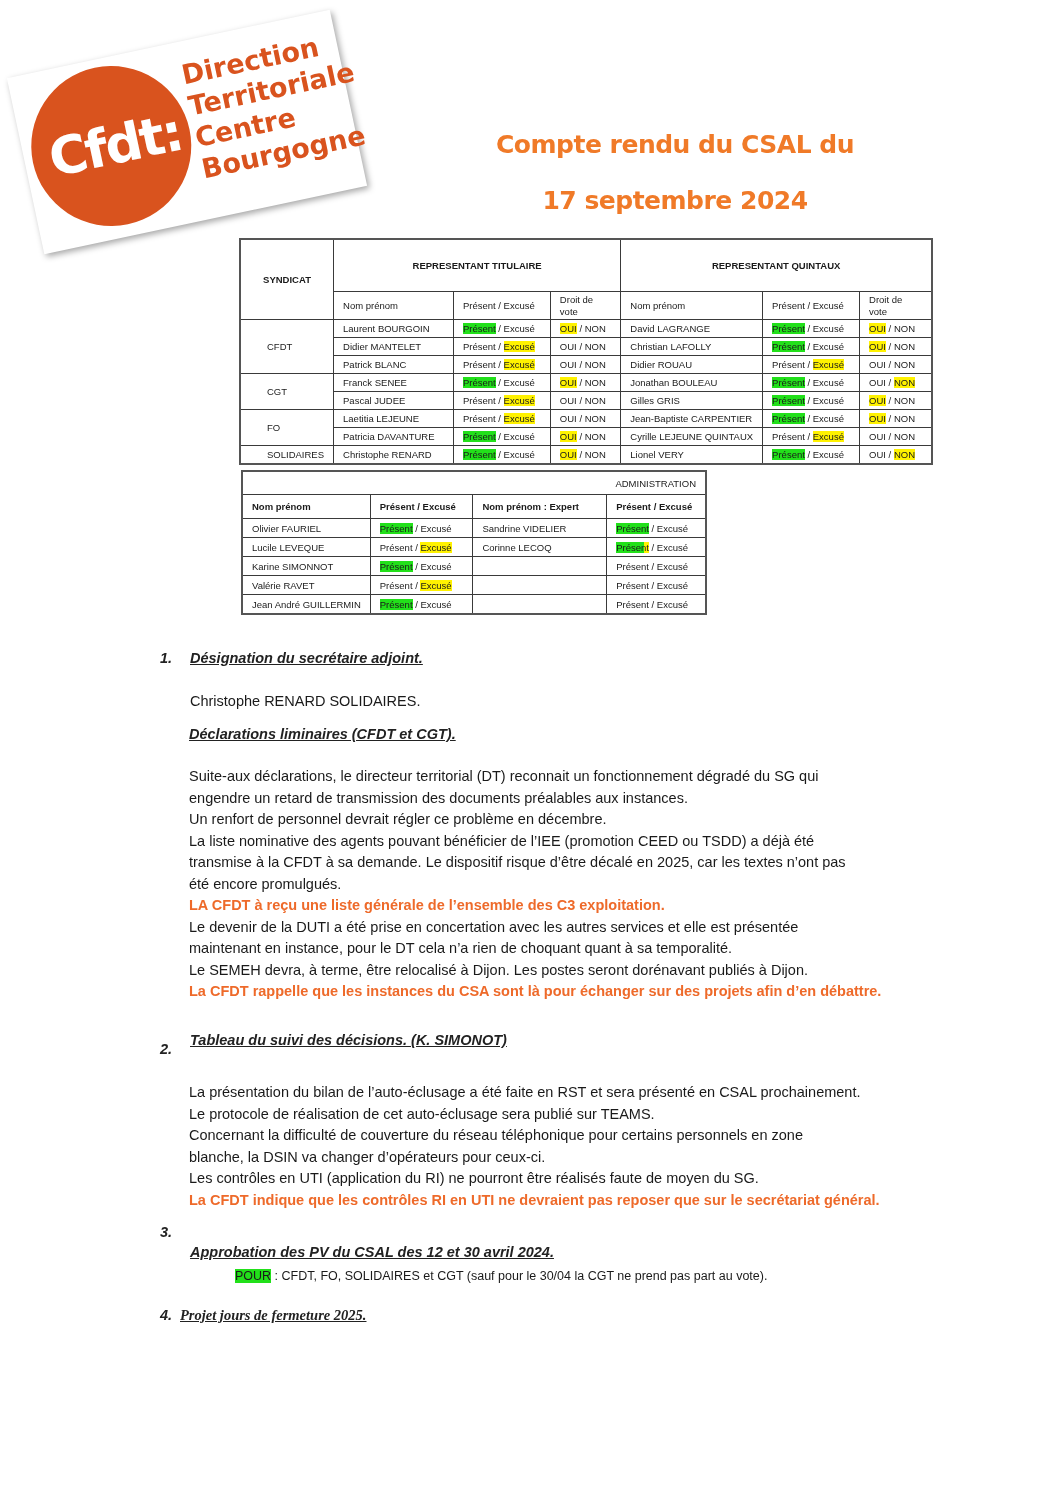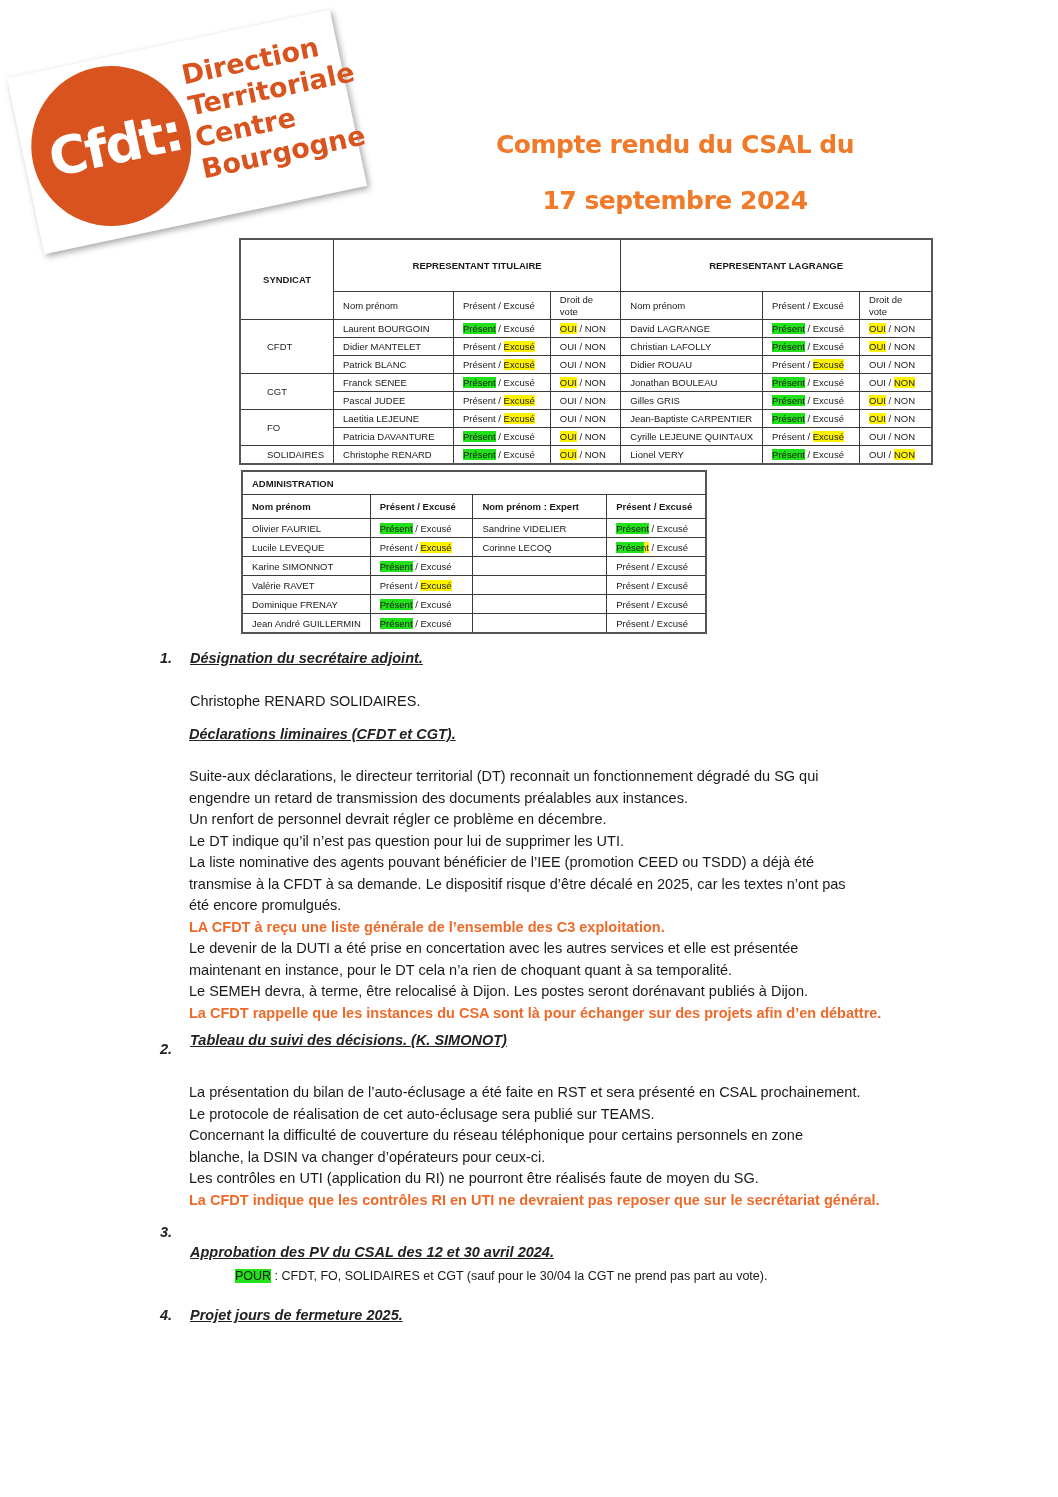--- a/index.html
+++ b/index.html
@@ -26,21 +26,21 @@
   
   table { border-collapse:collapse; position:absolute; font-size:9.5px; }
   td, th { border:1px solid #3a3a3a; padding:0 9px; text-align:left; font-weight:normal; vertical-align:middle; white-space:nowrap; }
   .t1 { left:239px; top:238px; width:694px; border:2px solid #555; }
   .t1 .hdr { height:51px; text-align:center; font-weight:bold; }
   .t1 .hdr.syn { text-align:center; }
   .t1 .sub td { height:27px; }
   .t1 .r td { height:17px; }
   .t1 .syn-cell { text-align:left; padding-left:26px; }
   .t2 { left:241px; top:470px; width:466px; border:2px solid #555; }
-  .t2 .hdr { height:22px; text-align:left; font-weight:bold; }
+  .t2 .hdr { height:22px; text-align:right; font-weight:normal; }
   .t2 .sub th { height:23px; font-weight:bold; }
   .t2 .r td { height:18px; }
   .hg { background:#22e01a; }
   .hy { background:#fff200; }
   .hmix { background:linear-gradient(90deg,#22e01a 0%,#22e01a 85%,#fff200 85%,#fff200 100%); }
   .vote-line { display:block; line-height:12px; }
 
   
   .txt { position:absolute; font-size:14.5px; line-height:21.5px; color:#1a1a1a; }
   .num { position:absolute; font-size:14.5px; font-style:italic; font-weight:bold; color:#222; }
@@ -72,21 +72,21 @@
       <col style="width:101px">
       <col style="width:74px">
     <col style="width:139px">
       <col style="width:101px">
       <col style="width:77px">
   </colgroup>
   <tbody>
       <tr>
     <td rowspan="2" class="hdr syn">SYNDICAT</td>
     <td colspan="3" class="hdr">REPRESENTANT TITULAIRE</td>
-    <td colspan="3" class="hdr">REPRESENTANT LAGRANGE</td>
+    <td colspan="3" class="hdr">REPRESENTANT QUINTAUX</td>
   </tr>
   <tr class="sub">
     <td>Nom prénom</td>
     <td>Présent / Excusé</td>
     <td>
           <span class="vote-line">Droit de</span>
           <span class="vote-line">vote</span>
         </td>
     <td>Nom prénom</td>
     <td>Présent / Excusé</td>
@@ -205,44 +205,37 @@
         <td></td>
         <td><span>Présent</span><span> / </span><span>Excusé</span></td>
       </tr>
       <tr class="r">
         <td>Valérie RAVET</td>
         <td><span>Présent</span><span> / </span><span class="hy">Excusé</span></td>
         <td></td>
         <td><span>Présent</span><span> / </span><span>Excusé</span></td>
       </tr>
       <tr class="r">
-        <td>Dominique FRENAY</td>
-        <td><span class="hg">Présent</span><span> / </span><span>Excusé</span></td>
-        <td></td>
-        <td><span>Présent</span><span> / </span><span>Excusé</span></td>
-      </tr>
-      <tr class="r">
         <td>Jean André GUILLERMIN</td>
         <td><span class="hg">Présent</span><span> / </span><span>Excusé</span></td>
         <td></td>
         <td><span>Présent</span><span> / </span><span>Excusé</span></td>
       </tr>
     </tbody>
 </table>
 
 <div class="num" style="left:160px; top:650px;">1.</div>
 <div class="sec" style="left:190px; top:650px;">Désignation du secrétaire adjoint.</div>
 <div class="txt" style="left:190px; top:691px;">Christophe RENARD SOLIDAIRES.</div>
 
 <div class="sec" style="left:189px; top:726px;">Déclarations liminaires (CFDT et CGT).</div>
 <div class="txt" style="left:189px; top:766px;">
   <div>Suite-aux déclarations, le directeur territorial (DT) reconnait un fonctionnement dégradé du SG qui</div>
   <div>engendre un retard de transmission des documents préalables aux instances.</div>
   <div>Un renfort de personnel devrait régler ce problème en décembre.</div>
-  <div>Le DT indique qu’il n’est pas question pour lui de supprimer les UTI.</div>
   <div>La liste nominative des agents pouvant bénéficier de l’IEE (promotion CEED ou TSDD) a déjà été</div>
   <div>transmise à la CFDT à sa demande. Le dispositif risque d’être décalé en 2025, car les textes n’ont pas</div>
   <div>été encore promulgués.</div>
   <div class="orange">LA CFDT à reçu une liste générale de l’ensemble des C3 exploitation.</div>
   <div>Le devenir de la DUTI a été prise en concertation avec les autres services et elle est présentée</div>
   <div>maintenant en instance, pour le DT cela n’a rien de choquant quant à sa temporalité.</div>
   <div>Le SEMEH devra, à terme, être relocalisé à Dijon. Les postes seront dorénavant publiés à Dijon.</div>
   <div class="orange">La CFDT rappelle que les instances du CSA sont là pour échanger sur des projets afin d’en débattre.</div>
 </div>
 
@@ -257,13 +250,13 @@
   <div class="orange">La CFDT indique que les contrôles RI en UTI ne devraient pas reposer que sur le secrétariat général.</div>
 </div>
 
 <div class="num" style="left:160px; top:1224px;">3.</div>
 <div class="sec" style="left:190px; top:1224px;margin-top:20px;">Approbation des PV du CSAL des 12 et 30 avril 2024.</div>
 <div class="txt" style="left:189px; top:1266px; font-size:12.5px;padding-left:46px;">
   <span class="hg">POUR</span><span> : CFDT, FO, SOLIDAIRES et CGT (sauf pour le 30/04 la CGT ne prend pas part au vote).</span>
 </div>
 
 <div class="num" style="left:160px; top:1307px;">4.</div>
-<div class="sec" style="left:190px; top:1307px;">Projet jours de fermeture 2025.</div>
+<div class="sec" style="left:180px; top:1307px;font-family:Liberation Serif, serif;">Projet jours de fermeture 2025.</div>
 
 </body></html>

